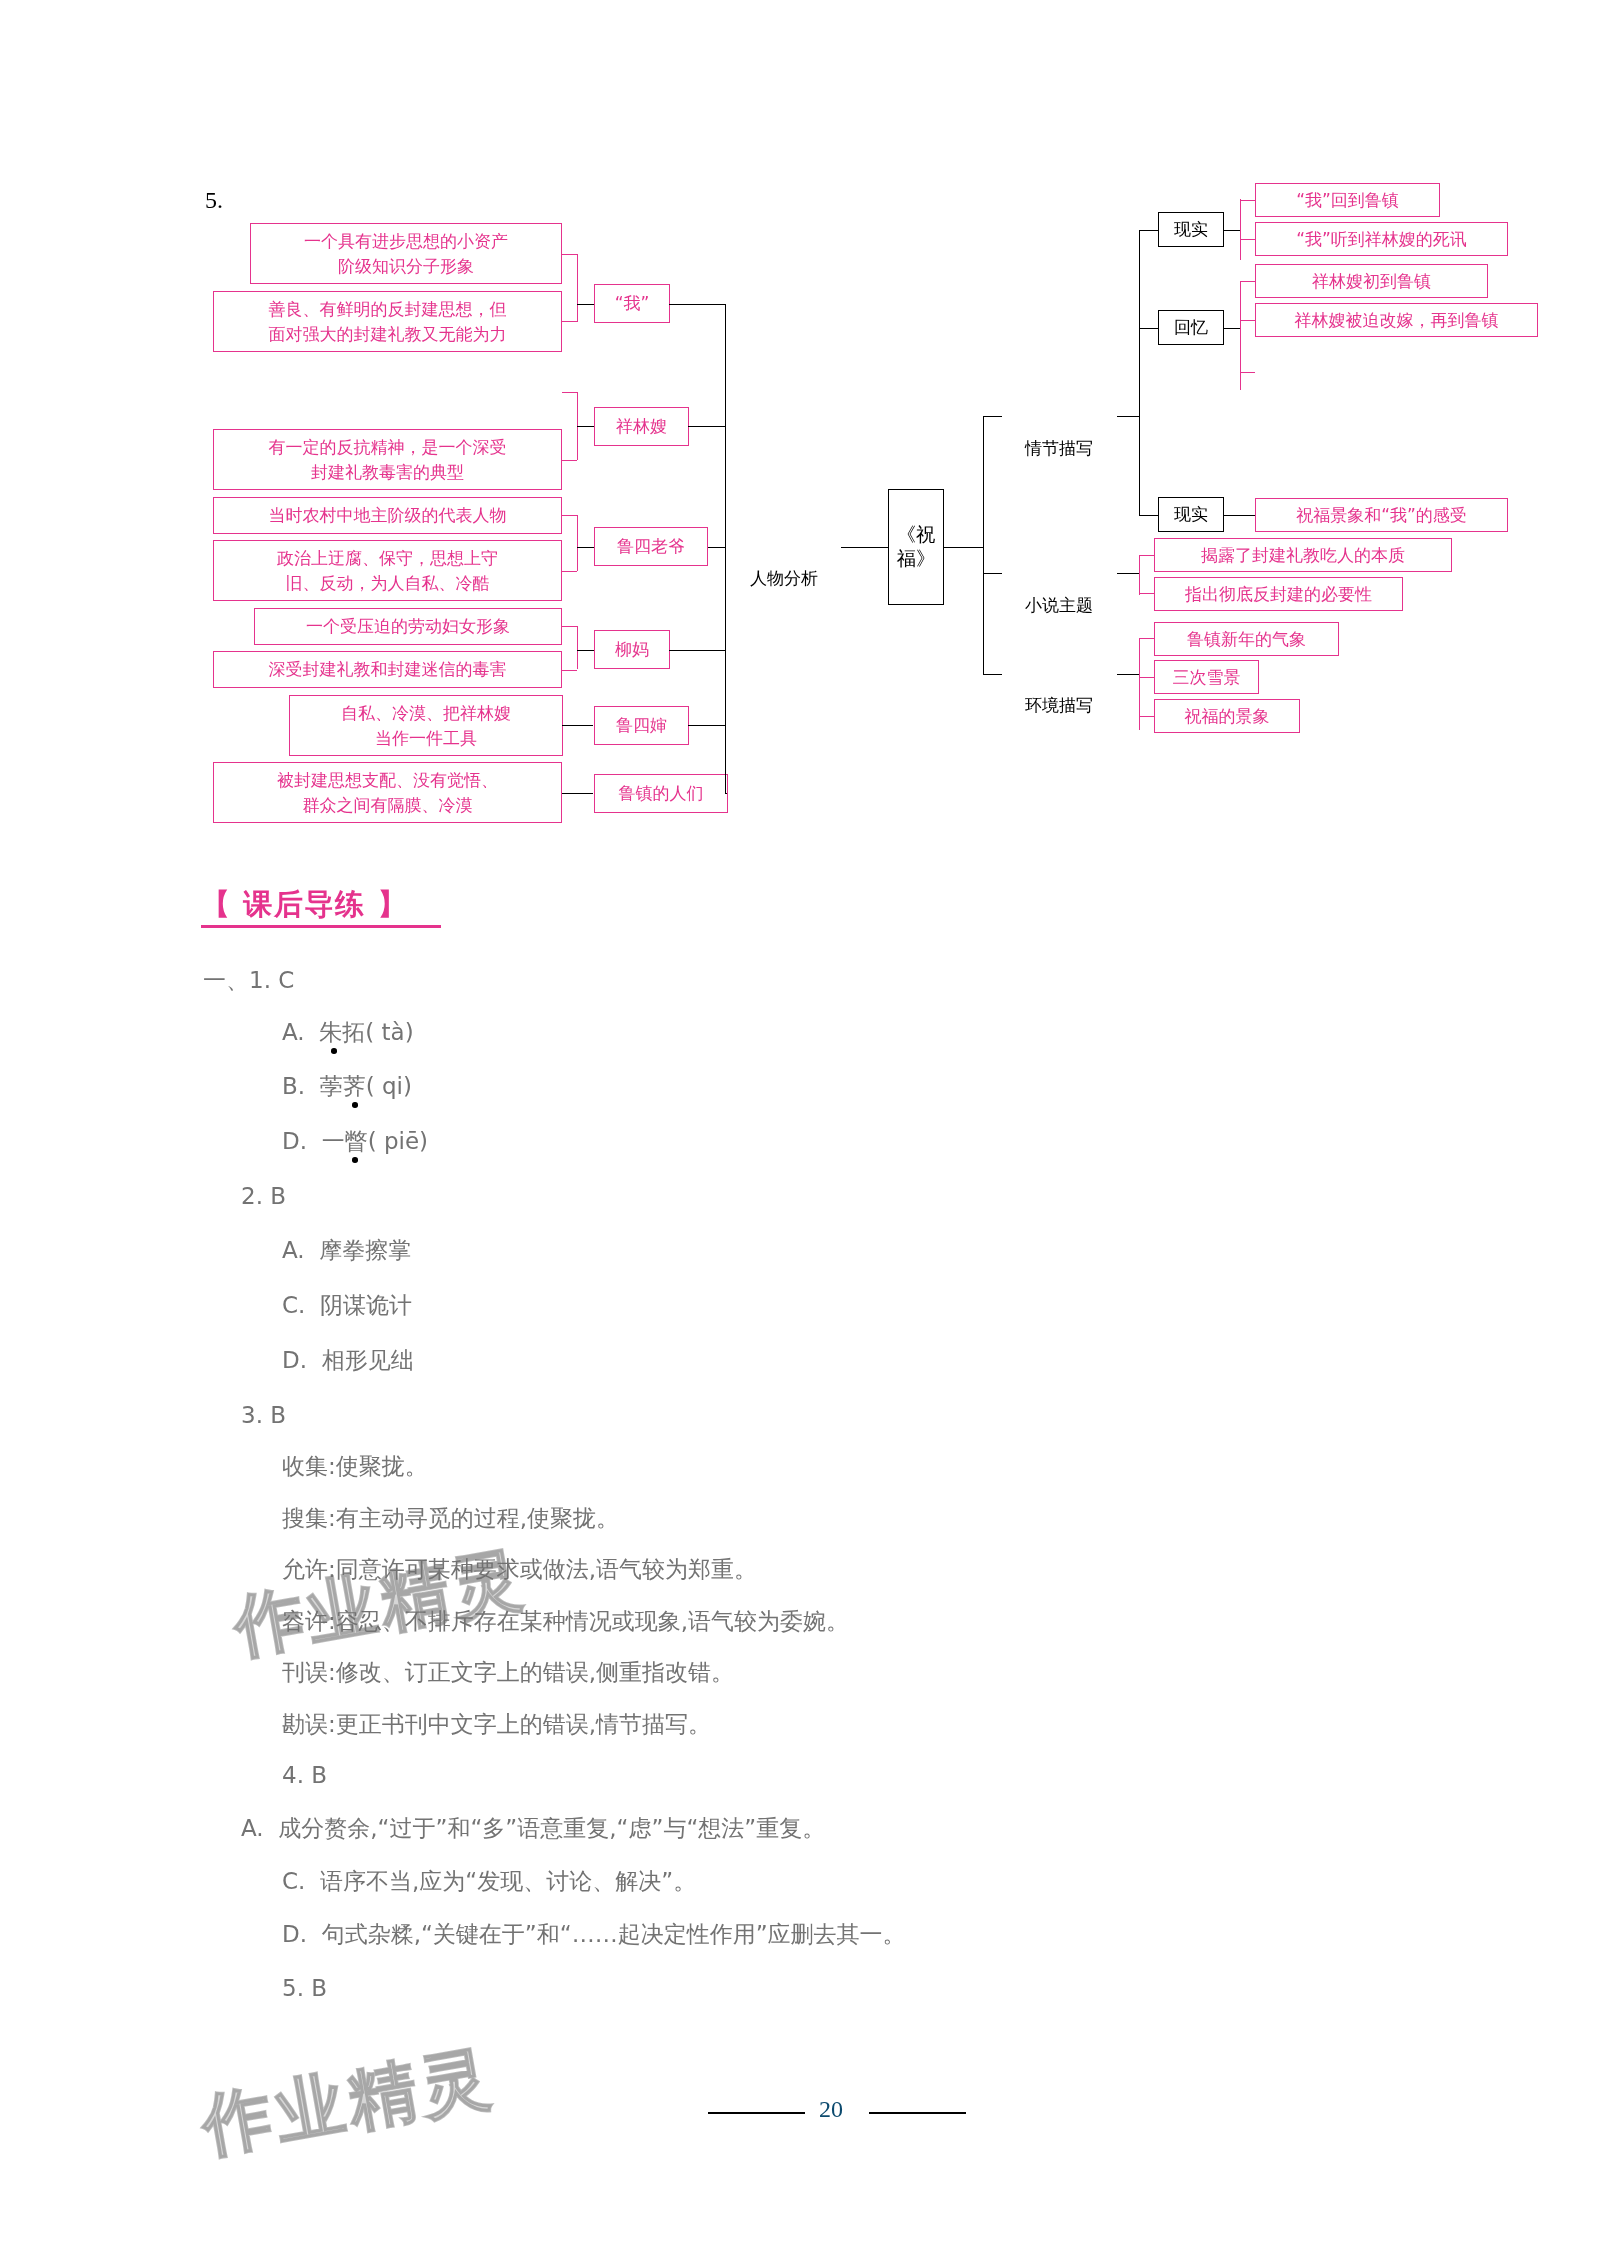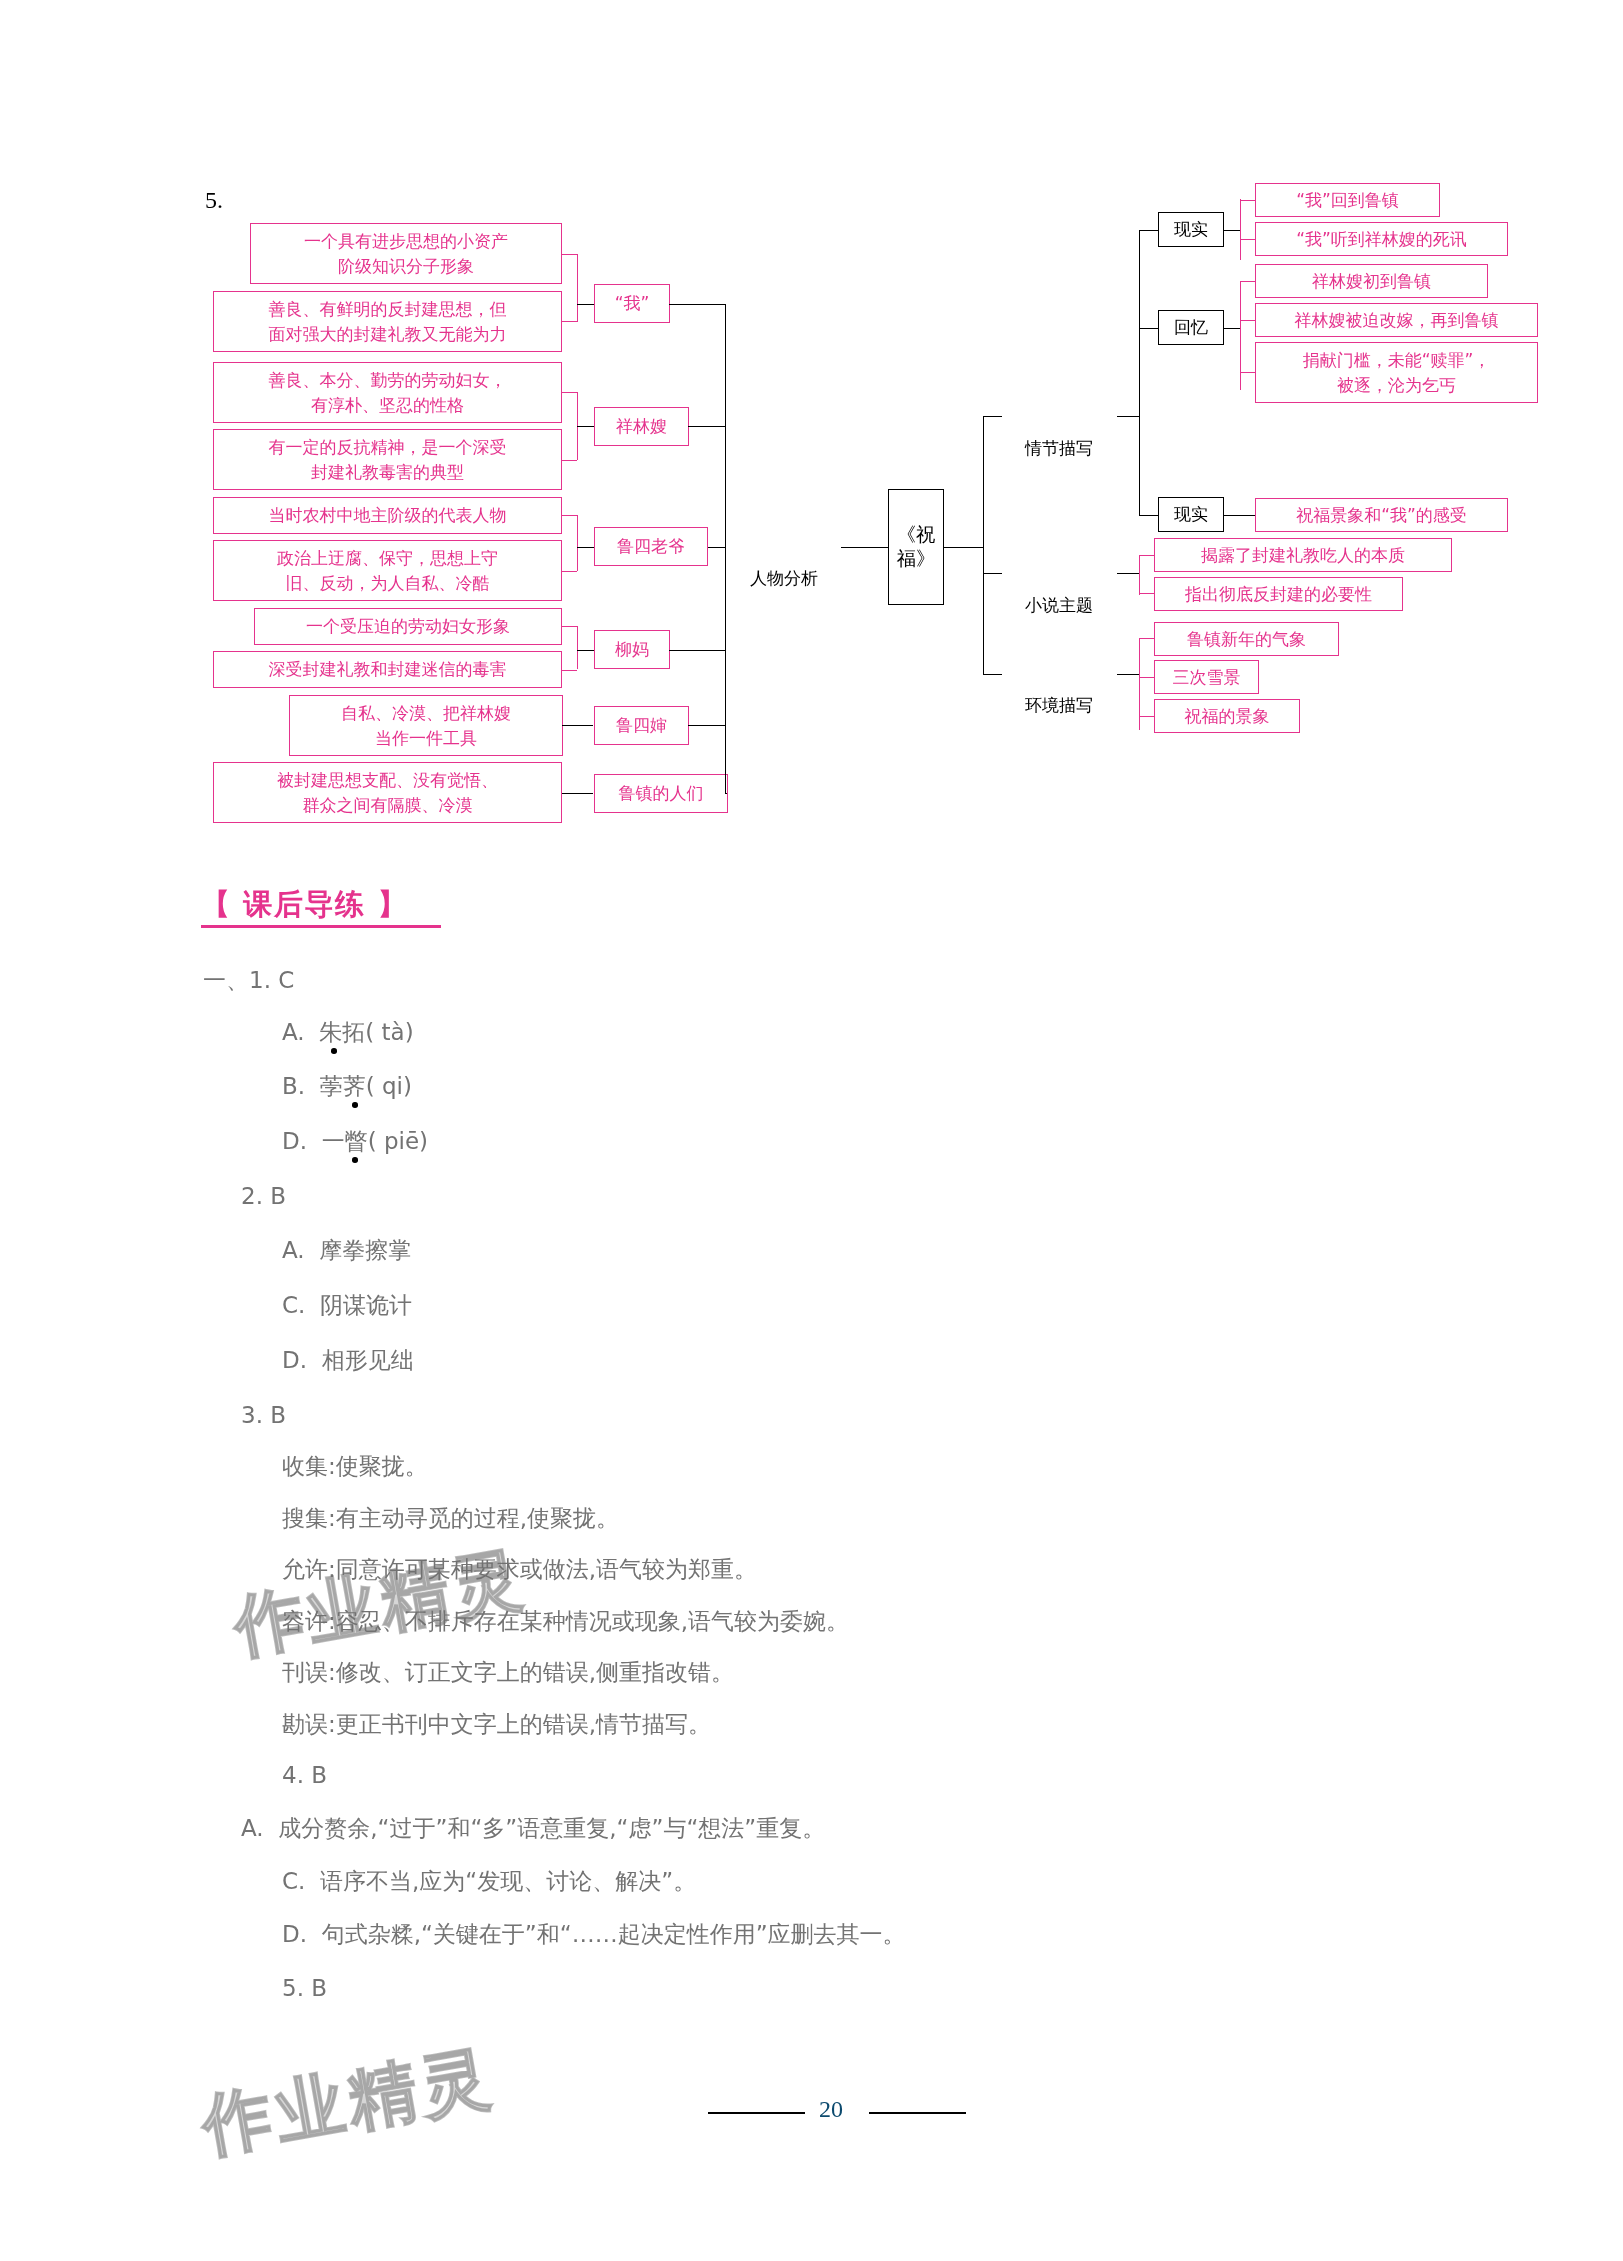--- a/index.html
+++ b/index.html
@@ -154,22 +154,20 @@
   <div class="q5-num">5.</div>
 
   <div id="mindmap">
 
     <div class="mm-box" style="left:50px; top:40px; width:312px; height:61px;">一个具有进步思想的小资产
 阶级知识分子形象</div>
     <div class="mm-box" style="left:13px; top:108px; width:349px; height:61px;">善良、有鲜明的反封建思想，但
 面对强大的封建礼教又无能为力</div>
     <div class="mm-box" style="left:394px; top:101px; width:76px; height:39px;">“我”</div>
 
-    <div class="mm-box" style="left:13px; top:179px; width:349px; height:61px;">善良、本分、勤劳的劳动妇女，
-有淳朴、坚忍的性格</div>
     <div class="mm-box" style="left:13px; top:246px; width:349px; height:61px;">有一定的反抗精神，是一个深受
 封建礼教毒害的典型</div>
     <div class="mm-box" style="left:394px; top:224px; width:95px; height:39px;">祥林嫂</div>
 
     <div class="mm-box" style="left:13px; top:314px; width:349px; height:37px;">当时农村中地主阶级的代表人物</div>
     <div class="mm-box" style="left:13px; top:357px; width:349px; height:61px;">政治上迂腐、保守，思想上守
 旧、反动，为人自私、冷酷</div>
     <div class="mm-box" style="left:394px; top:344px; width:114px; height:39px;">鲁四老爷</div>
 
     <div class="mm-box" style="left:54px; top:425px; width:308px; height:37px;text-align:center;">一个受压迫的劳动妇女形象</div>
@@ -246,22 +244,20 @@
     <div class="mm-box" style="left:1055px; top:39px; width:253px; height:34px;">“我”听到祥林嫂的死讯</div>
     <div class="mm-line hline pink" style="left:1040px; top:17px; width:14.5px;"></div>
     <div class="mm-line hline pink" style="left:1040px; top:56px; width:14.5px;"></div>
 
     <div class="mm-line hline" style="left:939px; top:145px; width:19.3px;"></div>
     <div class="mm-box black" style="left:958px; top:127px; width:66px; height:35px;">回忆</div>
     <div class="mm-line hline" style="left:1024px; top:145px; width:16px;"></div>
     <div class="mm-line vline pink" style="left:1040px; top:98px; height:109px;"></div>
     <div class="mm-box" style="left:1055px; top:81px; width:233px; height:34px;">祥林嫂初到鲁镇</div>
     <div class="mm-box" style="left:1055px; top:120px; width:283px; height:34px;">祥林嫂被迫改嫁，再到鲁镇</div>
-    <div class="mm-box" style="left:1055px; top:159px; width:283px; height:61px;">捐献门槛，未能“赎罪”，
-被逐，沦为乞丐</div>
     <div class="mm-line hline pink" style="left:1040px; top:98px; width:14.5px;"></div>
     <div class="mm-line hline pink" style="left:1040px; top:137px; width:14.5px;"></div>
     <div class="mm-line hline pink" style="left:1040px; top:189px; width:14.5px;"></div>
 
     <div class="mm-line hline" style="left:939px; top:332px; width:19.3px;"></div>
     <div class="mm-box black" style="left:958px; top:314px; width:66px; height:35px;">现实</div>
     <div class="mm-line hline" style="left:1024px; top:332px; width:31px;"></div>
     <div class="mm-box" style="left:1055px; top:315px; width:253px; height:34px;">祝福景象和“我”的感受</div>
 
     <div class="mm-line hline" style="left:917px; top:390px; width:22.5px;"></div>

